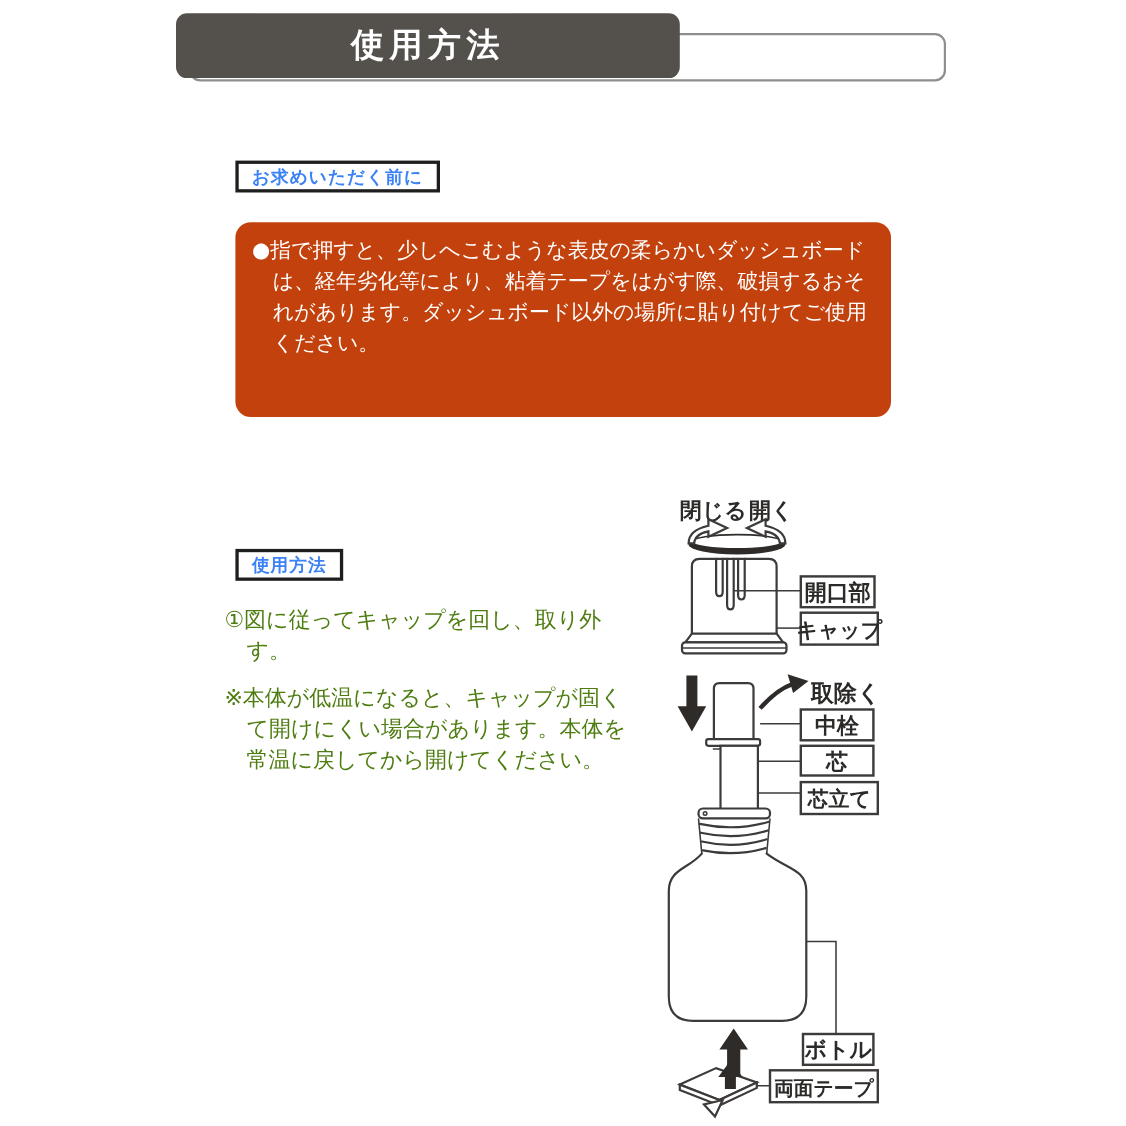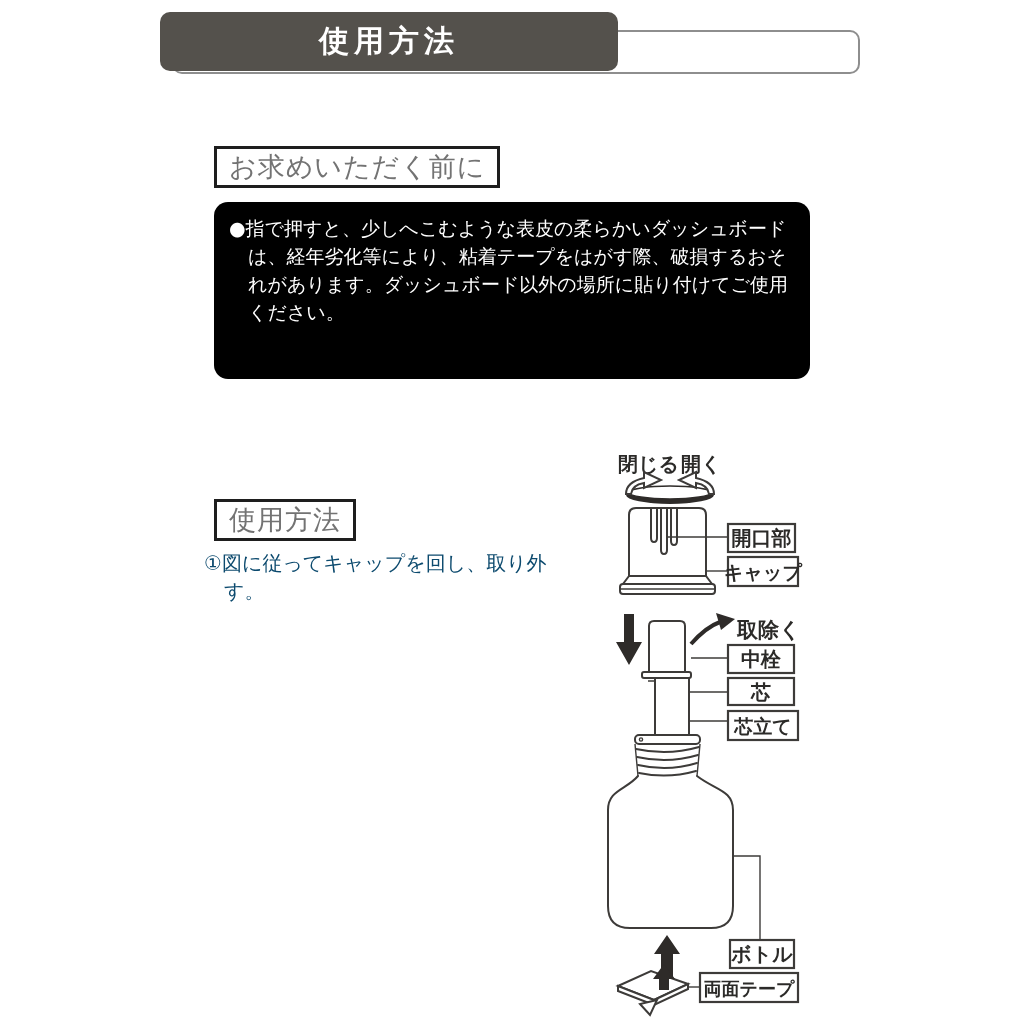--- a/index.html
+++ b/index.html
@@ -15,37 +15,37 @@
   }
   .header-bar{
     position:absolute;left:160px;top:12px;width:458px;height:59px;
     background:#54514c;border-radius:10px;color:#fff;
     font-size:30px;font-weight:bold;letter-spacing:5px;
     display:flex;align-items:center;justify-content:center;
   }
   
   .box-title{
     position:absolute;display:inline-block;background:#fff;
-    border:3px solid #1e1e1e;color:#737373;font-weight:normal;
-    font-size:27px;line-height:1.2;padding:2px 12px;letter-spacing:1px;
+    border:3px solid #1e1e1e;color:#3b82f6;font-weight:bold;
+    font-size:16px;line-height:1.2;padding:2px 12px;letter-spacing:1px;
   }
   #notice-title{left:214px;top:146px;}
   #usage-title{left:214px;top:499px;}
   
   .warning{
     position:absolute;left:214px;top:202px;width:596px;height:177px;
-    box-sizing:border-box;background:#000000;border-radius:14px;
+    box-sizing:border-box;background:#c2410c;border-radius:14px;
     color:#ffffff;padding:13px 15px 0 15px;font-size:19px;line-height:1.47;
     font-weight:500;
   }
   .hang{padding-left:1em;text-indent:-1em;margin:0;}
   
   .steps{
     position:absolute;left:204px;top:549px;width:372px;
-    font-size:20px;line-height:1.4;color:#0c4a6e;
+    font-size:20px;line-height:1.4;color:#4d7c0f;
   }
   .step{padding-left:1em;text-indent:-1em;margin:0 0 15px 0;}
   
   #diagram{position:absolute;left:580px;top:438px;}
   .ln{stroke:#3d3b39;stroke-width:2;fill:none;stroke-linecap:round;}
   .thin{stroke:#3d3b39;stroke-width:1.4;fill:none;}
   .fw{fill:#ffffff;stroke:#3d3b39;stroke-width:2;}
   .bk{fill:#2e2b29;stroke:none;}
   .lblbox{fill:#ffffff;stroke:#3d3b39;stroke-width:2.2;}
   .lbltxt{font-weight:bold;fill:#2b2a28;text-anchor:middle;}
@@ -66,20 +66,21 @@
 <div class="warning">
   <p class="hang">●指で押すと、少しへこむような表皮の柔らかいダッシュボードは、経年劣化等により、粘着テープをはがす際、破損するおそれがあります。ダッシュボード以外の場所に貼り付けてご使用ください。</p>
 </div>
 
 <div class="box-title" id="usage-title">
   <span>使用方法</span>
 </div>
 
 <div class="steps">
   <p class="step">①図に従ってキャップを回し、取り外す。</p>
+  <p class="step">※本体が低温になると、キャップが固くて開けにくい場合があります。本体を常温に戻してから開けてください。</p>
 </div>
 
 <svg id="diagram" width="260" height="587" viewBox="0 0 260 587">
 
   <g>
     <text class="dtxt" x="38" y="33" font-size="20">閉じる</text>
     <text class="dtxt" x="101" y="33" font-size="20">開く</text>
     <ellipse cx="90" cy="57" rx="44" ry="9" class="bk"></ellipse>
     <ellipse cx="90" cy="54.5" rx="41" ry="6.5" fill="#ffffff" stroke="#2e2b29" stroke-width="1.5"></ellipse>
     <path class="fw" d="M46,56 Q46,44 64,40 L64,34 L81,42 L64,50 L64,45 Q52,47 51,56 Z"></path>

